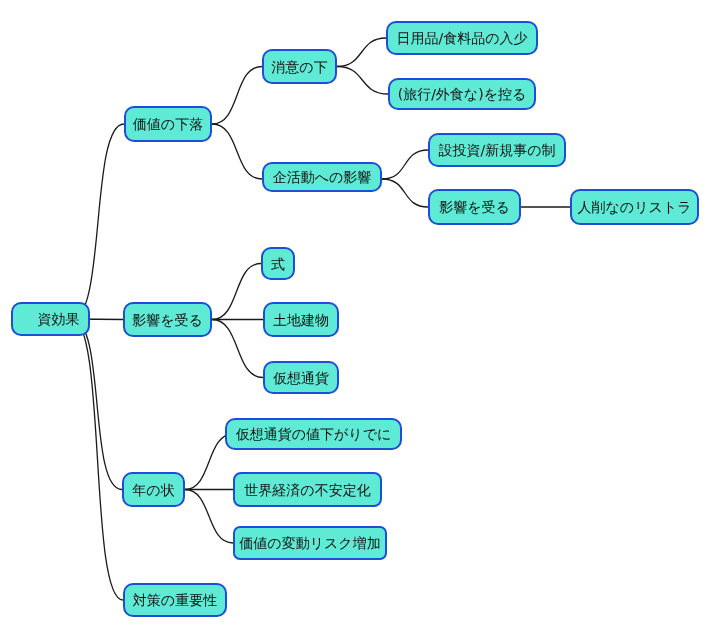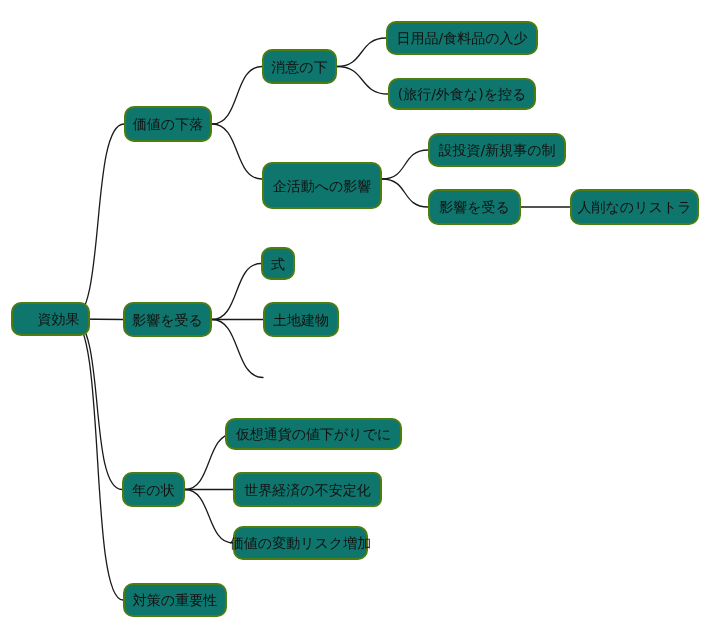--- a/index.html
+++ b/index.html
@@ -24,22 +24,22 @@
   }
   .edges path {
     fill: none;
     stroke: #1a1a1a;
     stroke-width: 1.3;
     stroke-linecap: round;
   }
   .node {
     position: absolute;
     box-sizing: border-box;
-    background: #0f766e;
-    border: 2px solid #4d7c0f;
+    background: #5eead4;
+    border: 2px solid #1d4ed8;
     border-radius: 10px;
     display: flex;
     align-items: center;
     justify-content: center;
     font-size: 14px;
     color: #111111;
     white-space: nowrap;
     line-height: 1;
     cursor: default;
   }
@@ -72,38 +72,39 @@
   <div class="node" style="left:11px; top:302px; width:79px; height:34px;padding-left:16px;">資効果</div>
 
   <div class="node" style="left:124px; top:106px; width:88px; height:36px;">価値の下落</div>
 
   <div class="node" style="left:262px; top:49px; width:75px; height:35px;">消意の下</div>
 
   <div class="node" style="left:386px; top:21px; width:152px; height:34px;">日用品/食料品の入少</div>
 
   <div class="node" style="left:388px; top:78px; width:148px; height:32px;">(旅行/外食な)を控る</div>
 
-  <div class="node" style="left:262px; top:162px; width:120px; height:47px;text-align:right;">企活動への影響</div>
+  <div class="node" style="left:262px; top:162px; width:120px; height:30px;text-align:right;">企活動への影響</div>
 
   <div class="node" style="left:428px; top:133px; width:138px; height:34px;">設投資/新規事の制</div>
 
   <div class="node" style="left:428px; top:189px; width:93px; height:36px;">影響を受る</div>
 
   <div class="node" style="left:570px; top:189px; width:129px; height:36px;">人削なのリストラ</div>
 
   <div class="node" style="left:123px; top:302px; width:89px; height:35px;">影響を受る</div>
 
   <div class="node" style="left:261px; top:247px; width:34px; height:33px;">式</div>
 
   <div class="node" style="left:263px; top:302px; width:76px; height:35px;">土地建物</div>
 
+  <div class="node" style="left:263px; top:361px; width:76px; height:33px;">仮想通貨</div>
 
   <div class="node" style="left:122px; top:472px; width:63px; height:35px;">年の状</div>
 
   <div class="node" style="left:225px; top:418px; width:177px; height:32px;">仮想通貨の値下がりでに</div>
 
   <div class="node" style="left:233px; top:472px; width:149px; height:35px;border-radius:8px;">世界経済の不安定化</div>
 
-  <div class="node" style="left:233px; top:526px; width:135px; height:34px;">価値の変動リスク増加</div>
+  <div class="node" style="left:233px; top:526px; width:154px; height:34px;border-radius:7px;">価値の変動リスク増加</div>
 
   <div class="node" style="left:123px; top:583px; width:104px; height:34px;">対策の重要性</div>
 
 </div>
 
 </body></html>

